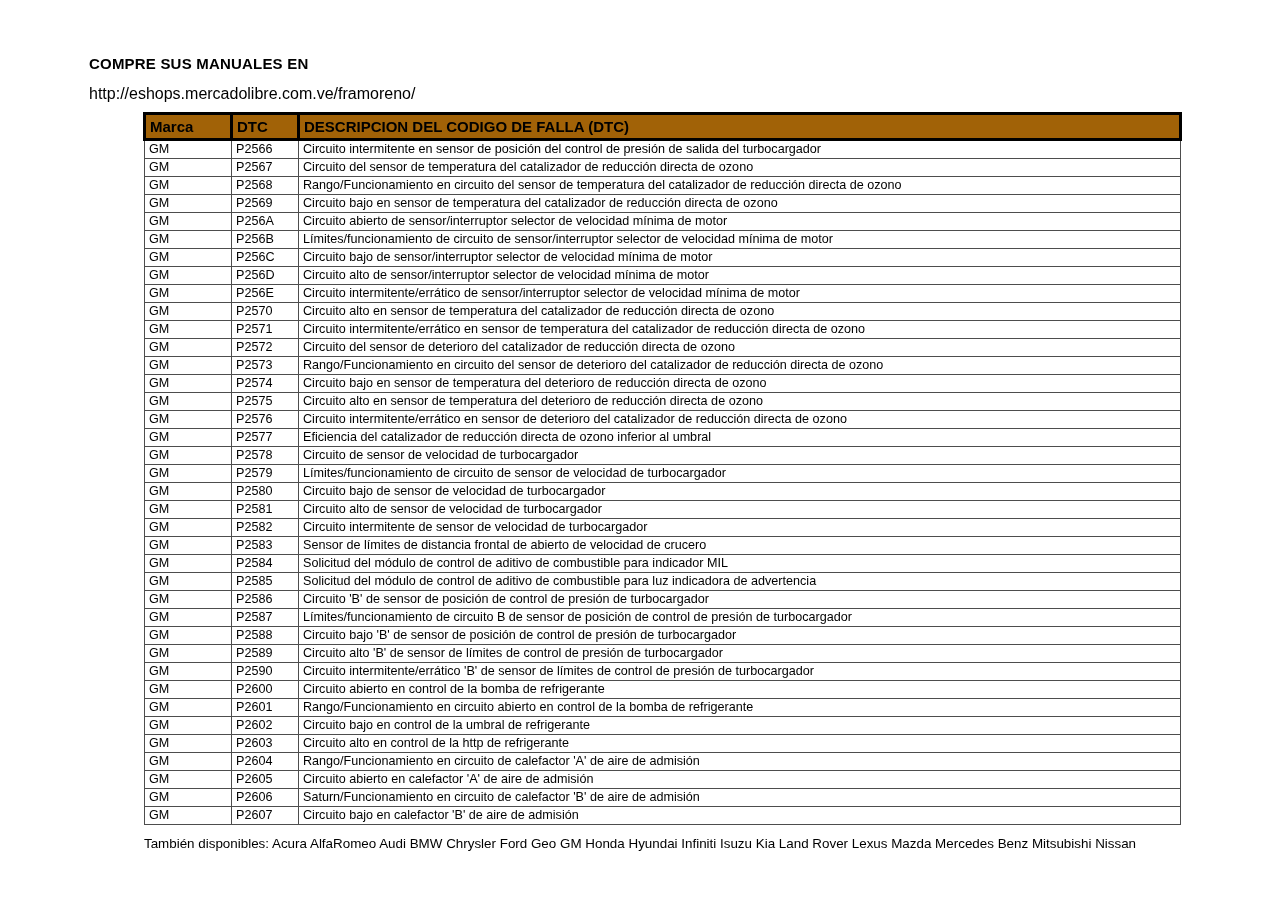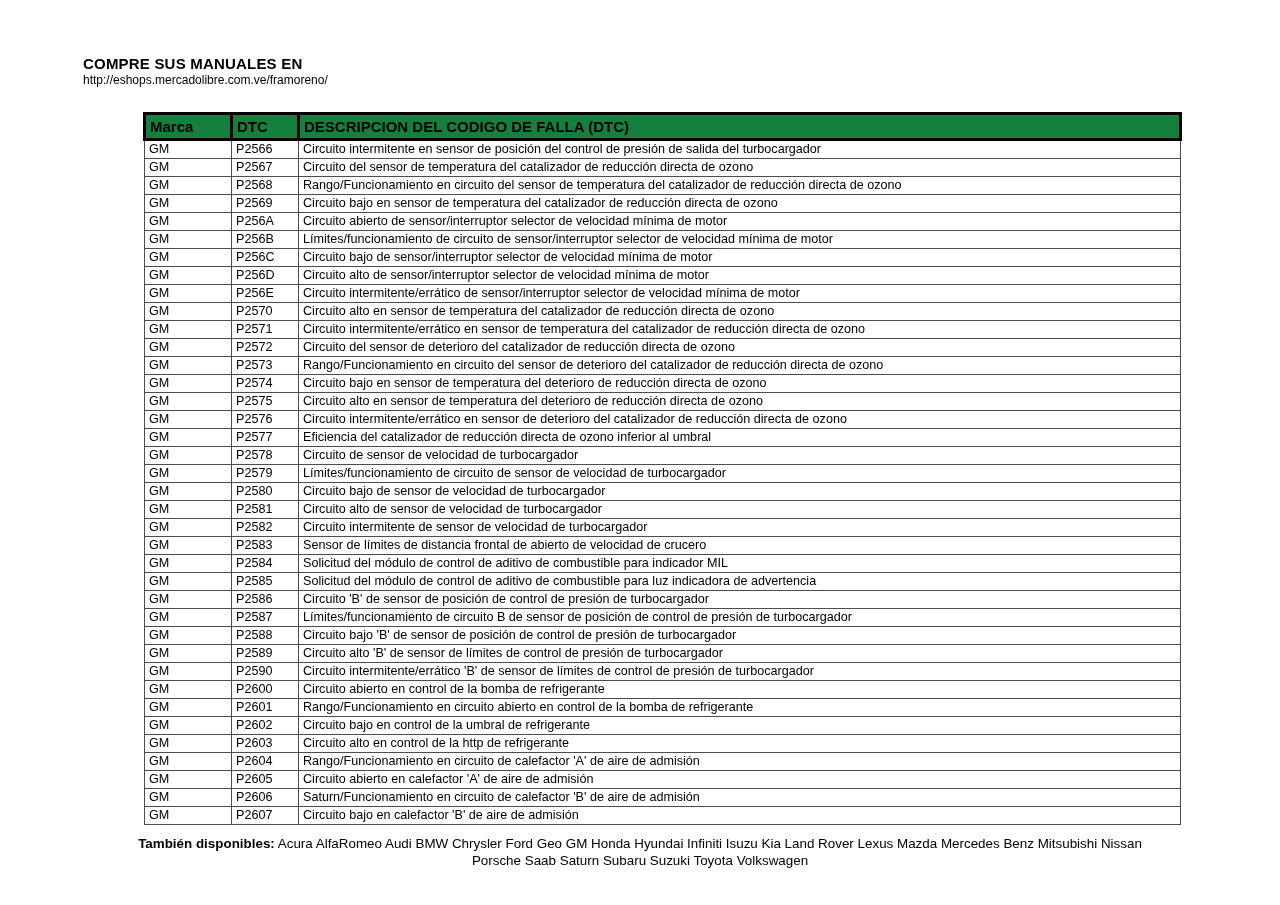--- a/index.html
+++ b/index.html
@@ -9,23 +9,23 @@
     position: relative;
     width: 1280px;
     height: 905px;
     background: #ffffff;
     color: #000;
     overflow: hidden;
     margin: 0 auto;
   }
 
   
-  .shop-block { position: absolute; left: 83px; top: 55px; }
+  .shop-block { position: absolute; left: 89px; top: 55px; }
   .shop-title { font-size: 15px; font-weight: bold; letter-spacing: 0.2px; }
-  .shop-url { font-size: 12px; margin-top: 1px; }
+  .shop-url { font-size: 16px; margin-top: 13px; }
 
   
   .title-block { position: absolute; right: 80px; top: 57px; text-align: right; }
   .doc-title { font-size: 17.5px; font-weight: bold; letter-spacing: 0.4px; }
   .page-indicator { font-size: 12px; margin-top: 7px; }
 
   
   .dtc-table-wrap { position: absolute; left: 143px; top: 112px; width: 1039px; }
   table.dtc-table {
     width: 100%;
@@ -35,21 +35,21 @@
   table.dtc-table col.c-marca { width: 87px; }
   table.dtc-table col.c-dtc   { width: 67px; }
   table.dtc-table thead th {
     border: 3px solid #000;
     font-size: 15px;
     font-weight: bold;
     text-align: left;
     height: 26px;
     padding: 1px 4px 2px 4px;
     white-space: nowrap;
-    background: #15803d;
+    background: #a16207;
   }
   table.dtc-table tbody td {
     border: 1px solid #4d4d4d;
     font-size: 12.6px;
     height: 18px;
     line-height: 16px;
     padding: 0 3px 1px 4px;
     white-space: nowrap;
     overflow: hidden;
     background: #fff;
@@ -58,21 +58,21 @@
   
   .footer-block {
     position: absolute;
     left: 0;
     top: 835px;
     width: 1280px;
     text-align: center;
     font-size: 13.4px;
     line-height: 17px;
   }
-  .footer-intro { font-weight: bold; }
+  .footer-intro { font-weight: normal; }
 </style>
 </head>
 <body>
 
 <div class="page">
 
   <div class="shop-block">
     <div class="shop-title">COMPRE SUS MANUALES EN</div>
     <div class="shop-url">http://eshops.mercadolibre.com.ve/framoreno/</div>
   </div>
@@ -282,16 +282,15 @@
             <td>GM</td>
             <td>P2607</td>
             <td>Circuito bajo en calefactor 'B' de aire de admisión</td>
           </tr>
         </tbody>
     </table>
   </div>
 
   <div class="footer-block">
     <div><span class="footer-intro">También disponibles:</span> <span>Acura AlfaRomeo Audi BMW Chrysler Ford Geo GM Honda Hyundai Infiniti Isuzu Kia Land Rover Lexus Mazda Mercedes Benz Mitsubishi Nissan</span></div>
-    <div>Porsche Saab Saturn Subaru Suzuki Toyota Volkswagen</div>
   </div>
 
 </div>
 
 </body></html>

